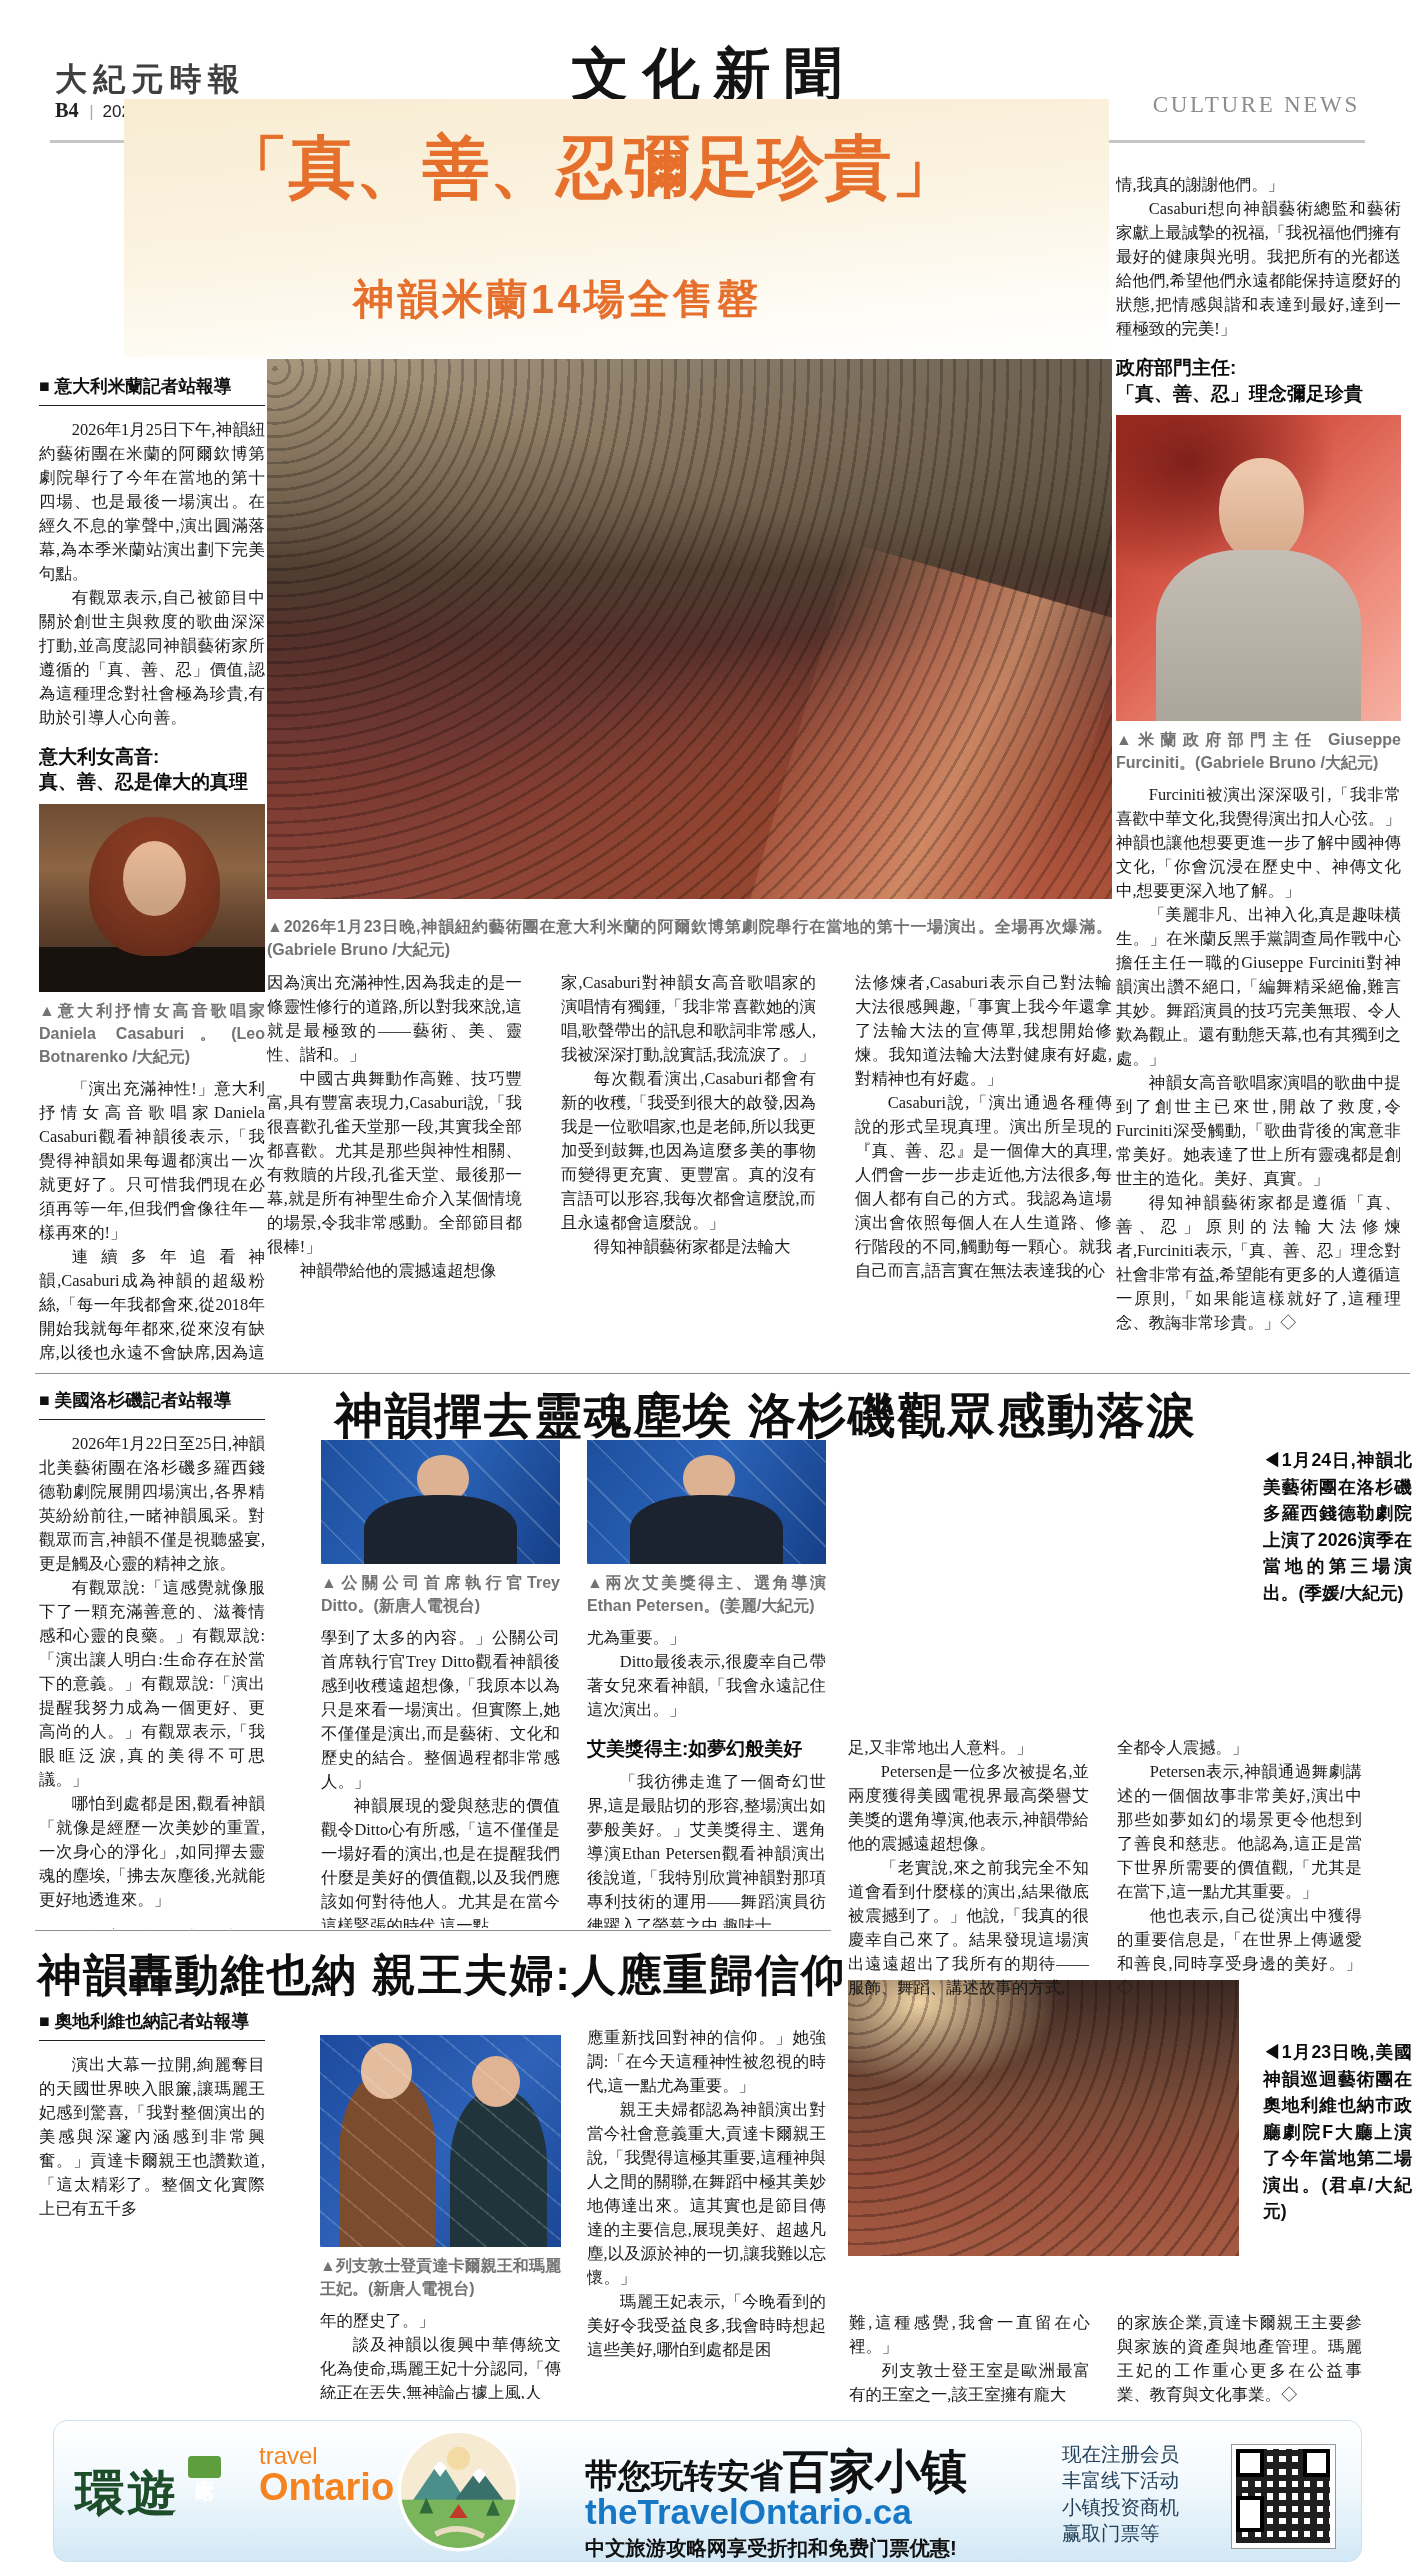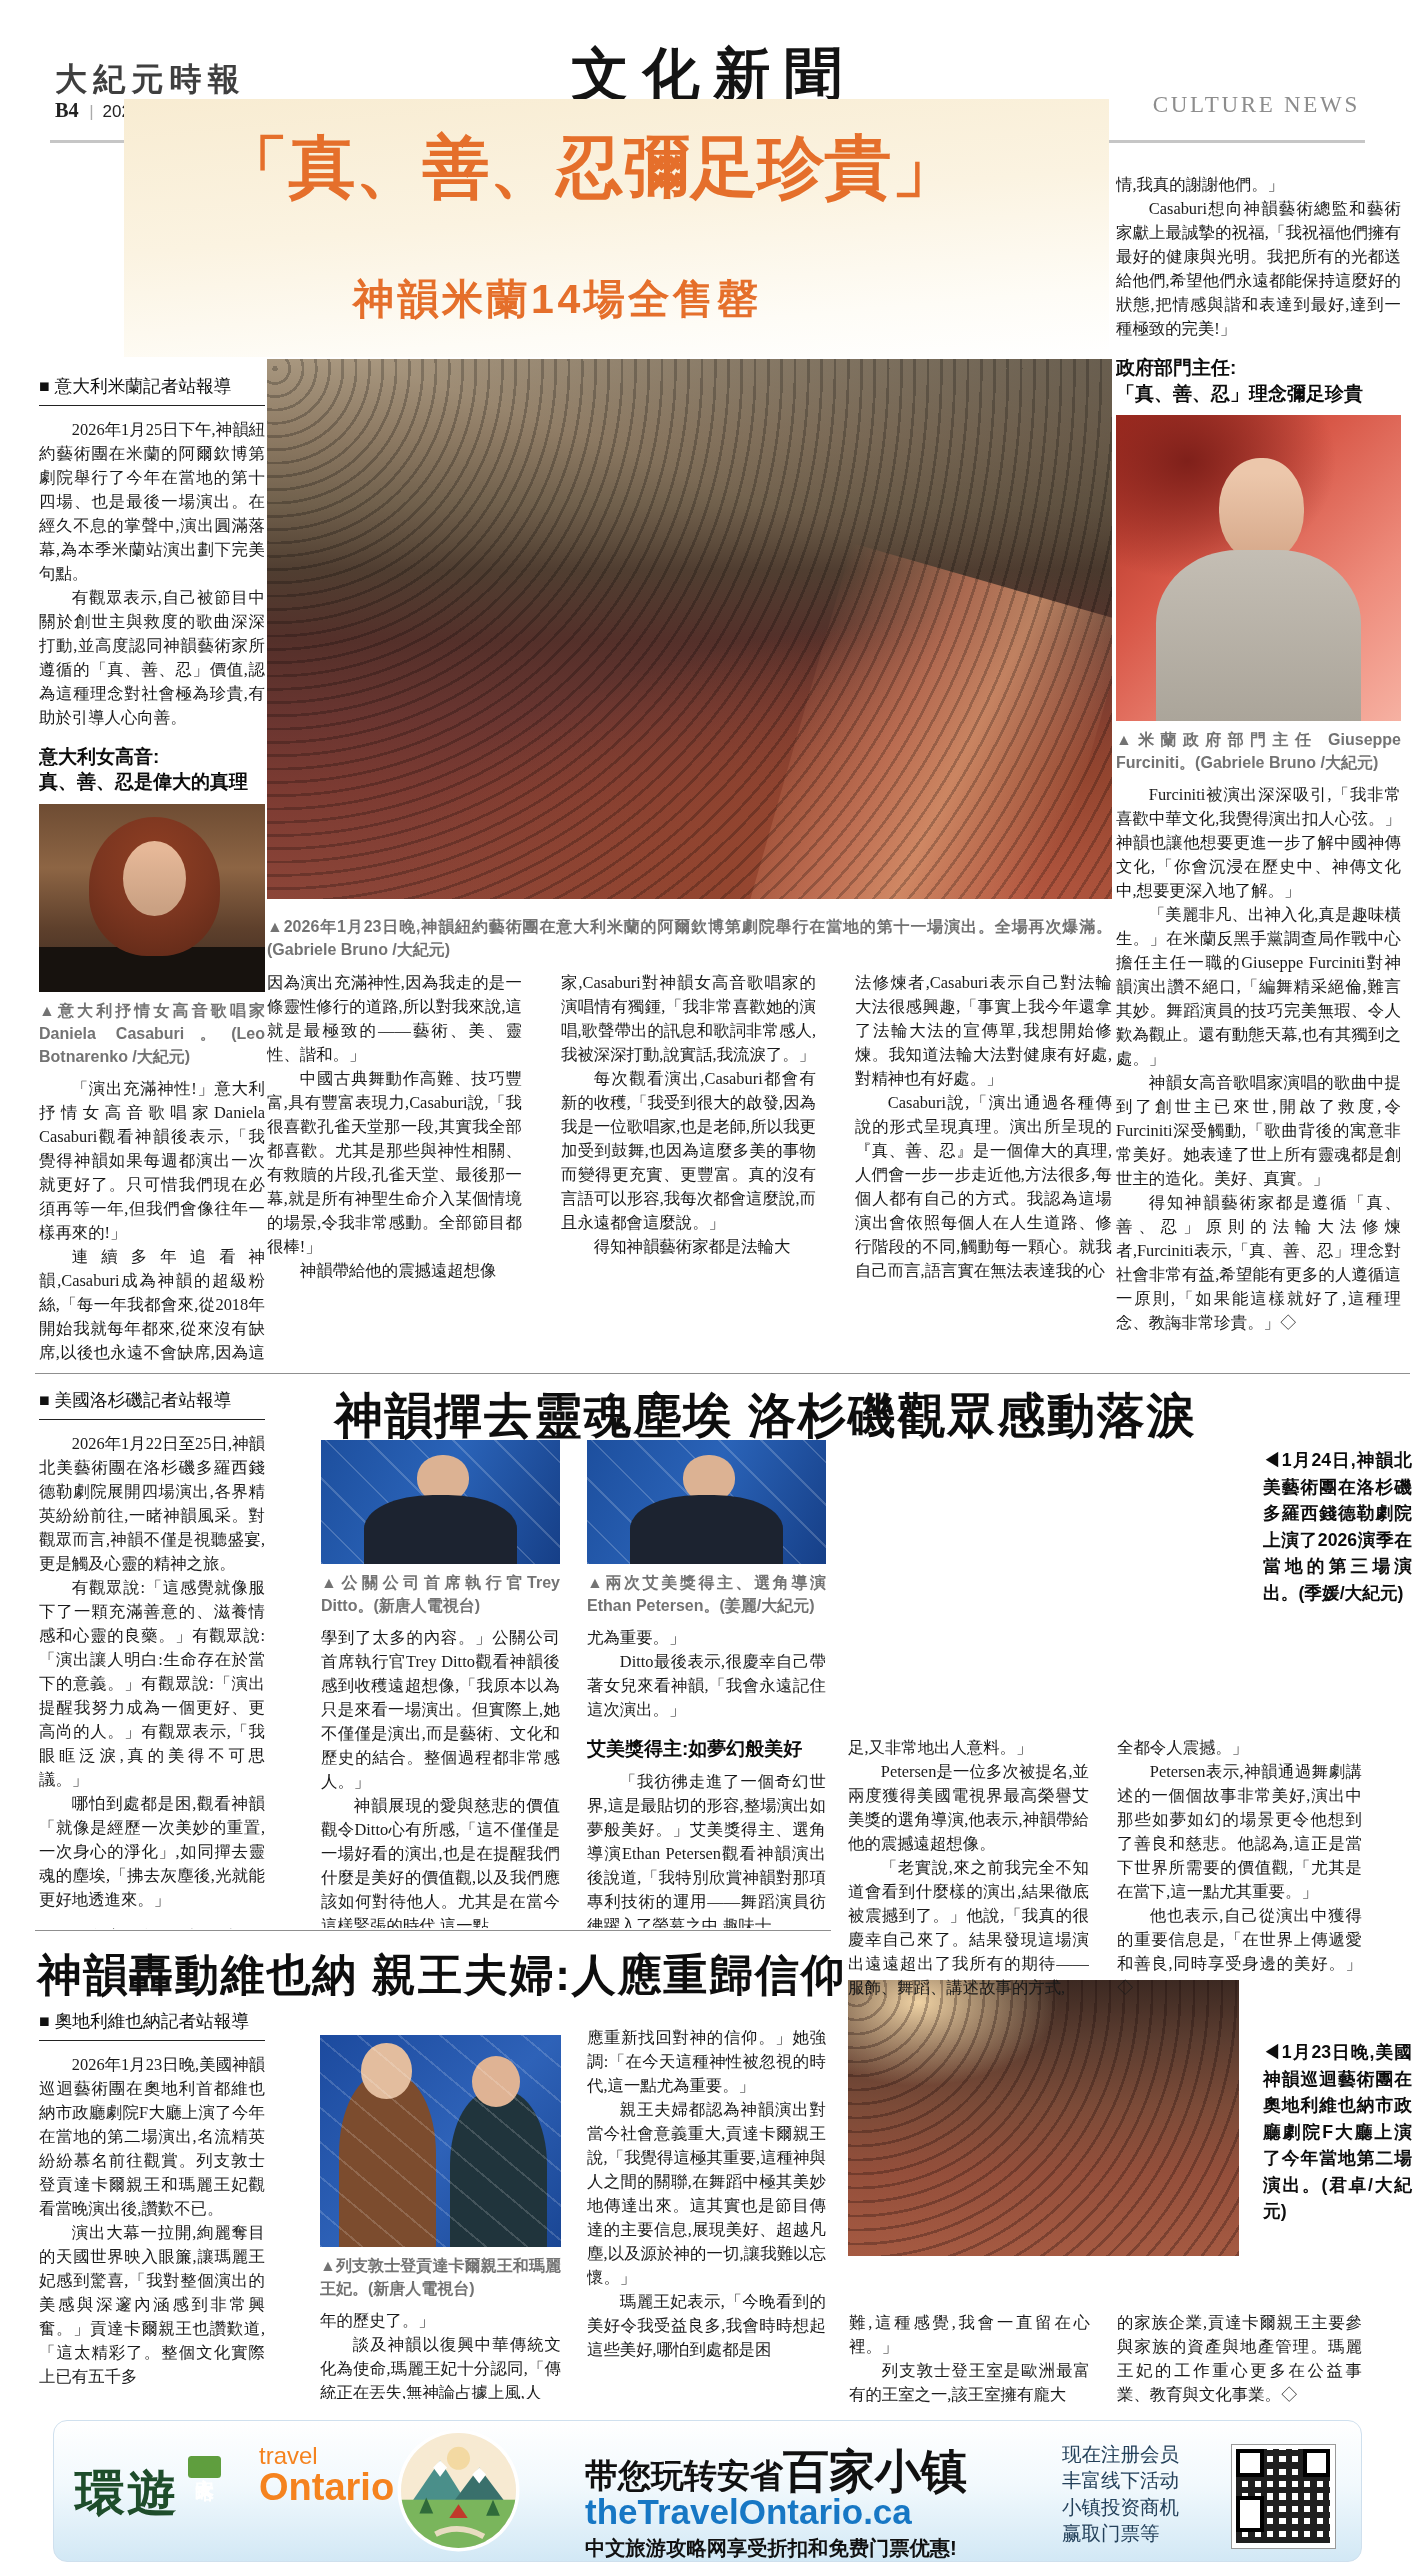--- a/index.html
+++ b/index.html
@@ -13,21 +13,21 @@
   .pageline .sep{color:#aaa;margin:0 8.8px 0 1.8px;}
   .sectitle{left:12px;right:0;top:37px;text-align:center;font-size:57px;font-weight:600;letter-spacing:14px;color:#141414;}
   .cnews{right:55px;top:92px;font-size:23px;color:#8d8d8d;letter-spacing:2.7px;}
   .toprule{left:50px;right:50px;top:131px;display:flex;align-items:center;}
   .toprule .ln{flex:1;height:2.7px;background:#c6c6c6;}
   .toprule .url{padding:0 12.4px;font-size:17.7px;color:#4a4a4a;}
   
   .col{position:absolute;overflow:hidden;}
   .col p{margin:0;font-size:16.4px;line-height:24px;text-align:justify;text-indent:2em;}
   .col p.cont{text-indent:0;}
-  .bl{font-family:"Liberation Sans",sans-serif;font-weight:400;font-size:17.7px;line-height:1.25;color:#111;
+  .bl{font-family:"Liberation Sans",sans-serif;font-weight:700;font-size:17.7px;line-height:1.25;color:#111;
       border-bottom:1.3px solid #222;padding-bottom:8px;margin-bottom:11.5px;}
   .ch{font-family:"Liberation Sans",sans-serif;font-weight:700;font-size:19px;line-height:1.35;color:#0c0c0c;margin:14px 0 8.8px;}
   .cap{font-family:"Liberation Sans",sans-serif;font-weight:700;font-size:16px;line-height:23px;color:#737373;
        text-align:justify;margin:7px 0 8.8px;}
   .capn{font-family:"Liberation Sans",sans-serif;font-weight:700;font-size:17.7px;line-height:26.5px;color:#0d0d0d;text-align:justify;}
   .divider{position:absolute;height:0.9px;background:#8f8f8f;}
   
   .a1hero{left:124px;top:99px;width:985px;height:258px;
           background:linear-gradient(175deg,#f8ecd2 0%,#fbf3e1 45%,#fefcf6 80%,#ffffff 100%);}
   .a1h1{position:absolute;left:-26.5px;top:23px;width:100%;text-align:center;font-size:67px;font-weight:700;
@@ -229,21 +229,20 @@
     <p>Petersen表示,神韻通過舞劇講述的一個個故事非常美好,演出中那些如夢如幻的場景更令他想到了善良和慈悲。他認為,這正是當下世界所需要的價值觀,「尤其是在當下,這一點尤其重要。」</p>
     <p>他也表示,自己從演出中獲得的重要信息是,「在世界上傳遞愛和善良,同時享受身邊的美好。」◇</p>
   </div>
 
   <div class="divider" style="left:35px;top:1930px;width:796px;"></div>
 
   <div class="h2black" style="left:35px;top:1946px;width:814px;font-size:44px;">神韻轟動維也納 親王夫婦:人應重歸信仰</div>
 
   <div class="col" style="left:39px;top:2010px;width:226px;height:389px;">
     <div class="bl">■ 奧地利維也納記者站報導</div>
-    <p>2026年1月23日晚,美國神韻巡迴藝術團在奧地利首都維也納市政廳劇院F大廳上演了今年在當地的第二場演出,名流精英紛紛慕名前往觀賞。列支敦士登貢達卡爾親王和瑪麗王妃觀看當晚演出後,讚歎不已。</p>
     <p>演出大幕一拉開,絢麗奪目的天國世界映入眼簾,讓瑪麗王妃感到驚喜,「我對整個演出的美感與深邃內涵感到非常興奮。」貢達卡爾親王也讚歎道,「這太精彩了。整個文化實際上已有五千多</p>
   </div>
 
   <div class="col" style="left:320px;top:2035px;width:241px;height:364px;">
     <div class="ph ph-couple" style="width:241px;height:212px;">
       <i class="m"></i>
       <i class="mh"></i>
       <i class="f"></i>
       <i class="fh"></i>
     </div>

